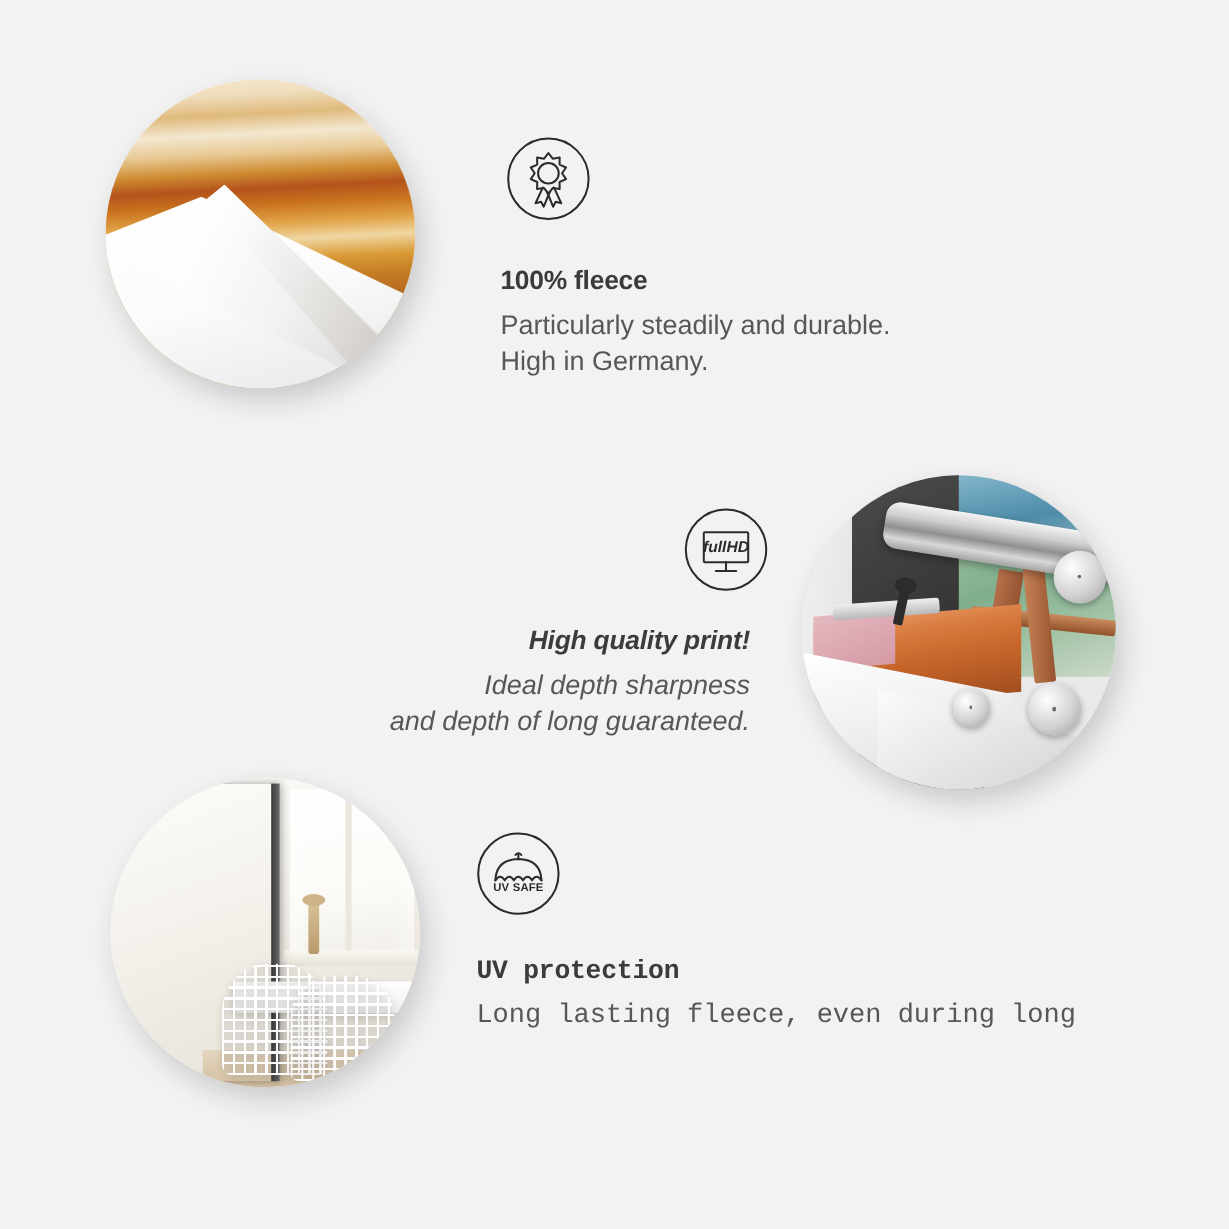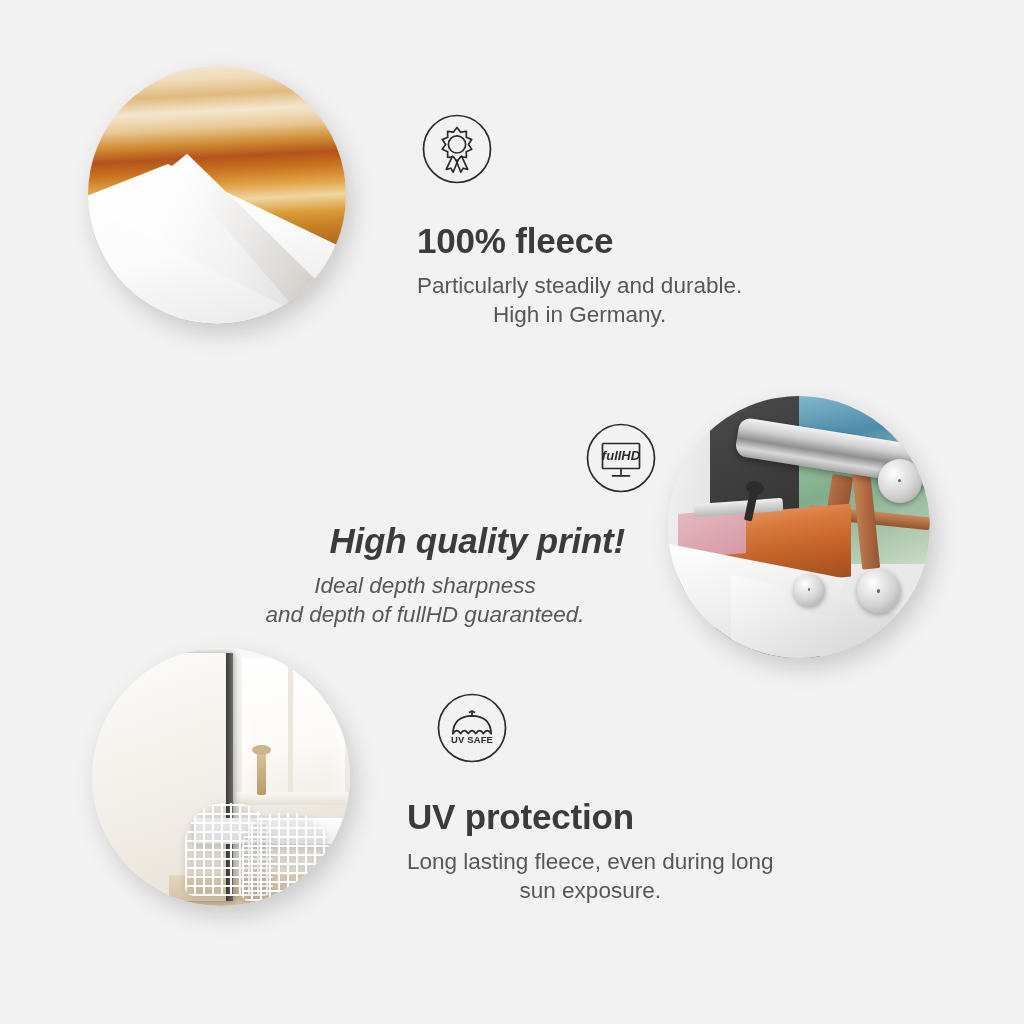--- a/index.html
+++ b/index.html
@@ -19,36 +19,36 @@
     position: absolute;
     left: 0; top: 0;
     width: 1024px;
     height: 1024px;
     background: #f2f2f2;
   }
 
   
   .feature-text { position: absolute; }
   .feature-heading {
-    font-size: 35px;
+    font-size: 22px;
     font-weight: bold;
     color: #3b3b3b;
     letter-spacing: -0.2px;
     line-height: 1.1;
     margin: 0 0 10px 0;
     white-space: nowrap;
   }
   .feature-body {
     font-size: 22.5px;
     font-weight: normal;
     color: #575757;
     line-height: 1.32;
     margin: 0;
   }
-  .feature-body span { display: block; white-space: nowrap; text-align: center; }
+  .feature-body span { display: block; white-space: nowrap; }
 
   
   .icon-badge {
     position: absolute;
     width: 72px;
     height: 72px;
   }
   .icon-badge svg { display: block; width: 72px; height: 72px; }
 
   
@@ -276,67 +276,66 @@
       <div class="pr-tray2"></div>
       <div class="pr-knob k2">
           <i></i>
         </div>
       <div class="pr-knob k3">
           <i></i>
         </div>
     </div>
   </div>
 
-  <div class="icon-badge" style="left:585px; top:422px;">
+  <div class="icon-badge" style="left:569px; top:422px;">
     <svg viewBox="0 0 72 72" fill="none" stroke="#2b2b2b" stroke-width="1.7" stroke-linejoin="round" stroke-linecap="round">
       <circle cx="36" cy="36" r="33.5"></circle>
       <rect x="17.5" y="21.5" width="37" height="25" rx="1"></rect>
       <path d="M36 46.5 L36 53.5"></path>
       <path d="M27.5 53.8 L44.5 53.8"></path>
       <text x="36" y="38.2" text-anchor="middle" font-family="'Liberation Sans', sans-serif" font-size="13" font-style="italic" font-weight="bold" fill="#2b2b2b" stroke="none">fullHD</text>
     </svg>
   </div>
 
   <div class="feature-text" style="left:225px; top:522px; width:400px; text-align:right;font-style:italic;">
     <div class="feature-heading">High quality print!</div>
     <div class="feature-body">
       <span>Ideal depth sharpness</span>
-      <span>and depth of fullHD guaranteed.</span>
+      <span>and depth of long guaranteed.</span>
     </div>
   </div>
 
   <div class="photo-circle" id="photo-mandala">
     <div class="photo-inner">
       <div class="mn-room"></div>
       <div class="mn-window"></div>
       <div class="mn-windowframe"></div>
       <div class="mn-sill"></div>
       <div class="mn-candle"></div>
       <div class="mn-floor"></div>
       <div class="mn-mural"></div>
       <div class="mn-muraledge"></div>
       <div class="mn-table"></div>
       <div class="mn-chair"></div>
       <div class="mn-chair2"></div>
     </div>
   </div>
 
-  <div class="icon-badge" style="left:436px; top:692px;">
+  <div class="icon-badge" style="left:396px; top:692px;">
     <svg viewBox="0 0 72 72" fill="none" stroke="#2b2b2b" stroke-width="1.7" stroke-linejoin="round" stroke-linecap="round">
       <circle cx="36" cy="36" r="33.5"></circle>
       <path d="M36 19.5 L36 24"></path>
       <path d="M33.6 20.4 Q36 17.8 38.4 20.4"></path>
       <path d="M16.8 41.6 Q17.6 24.2 36 23.9 Q54.4 24.2 55.2 41.6"></path>
       <path d="M16.8 41.6 Q20.8 35.6 24.6 41.6 Q28.4 35.6 32.2 41.6
                Q36 35.6 39.8 41.6 Q43.6 35.6 47.4 41.6 Q51.2 35.6 55.2 41.6"></path>
       <text x="36" y="50.8" text-anchor="middle" font-family="'Liberation Sans', sans-serif" font-size="9.4" font-weight="bold" letter-spacing="0.2" fill="#2b2b2b" stroke="none">UV SAFE</text>
     </svg>
   </div>
 
-  <div class="feature-text" style="left:407px; top:798px;">
+  <div class="feature-text" style="left:397px; top:798px;font-family:Liberation Mono, monospace;">
     <div class="feature-heading">UV protection</div>
     <div class="feature-body">
       <span>Long lasting fleece, even during long</span>
-      <span>sun exposure.</span>
     </div>
   </div>
 
 </div>
 
 </body></html>

